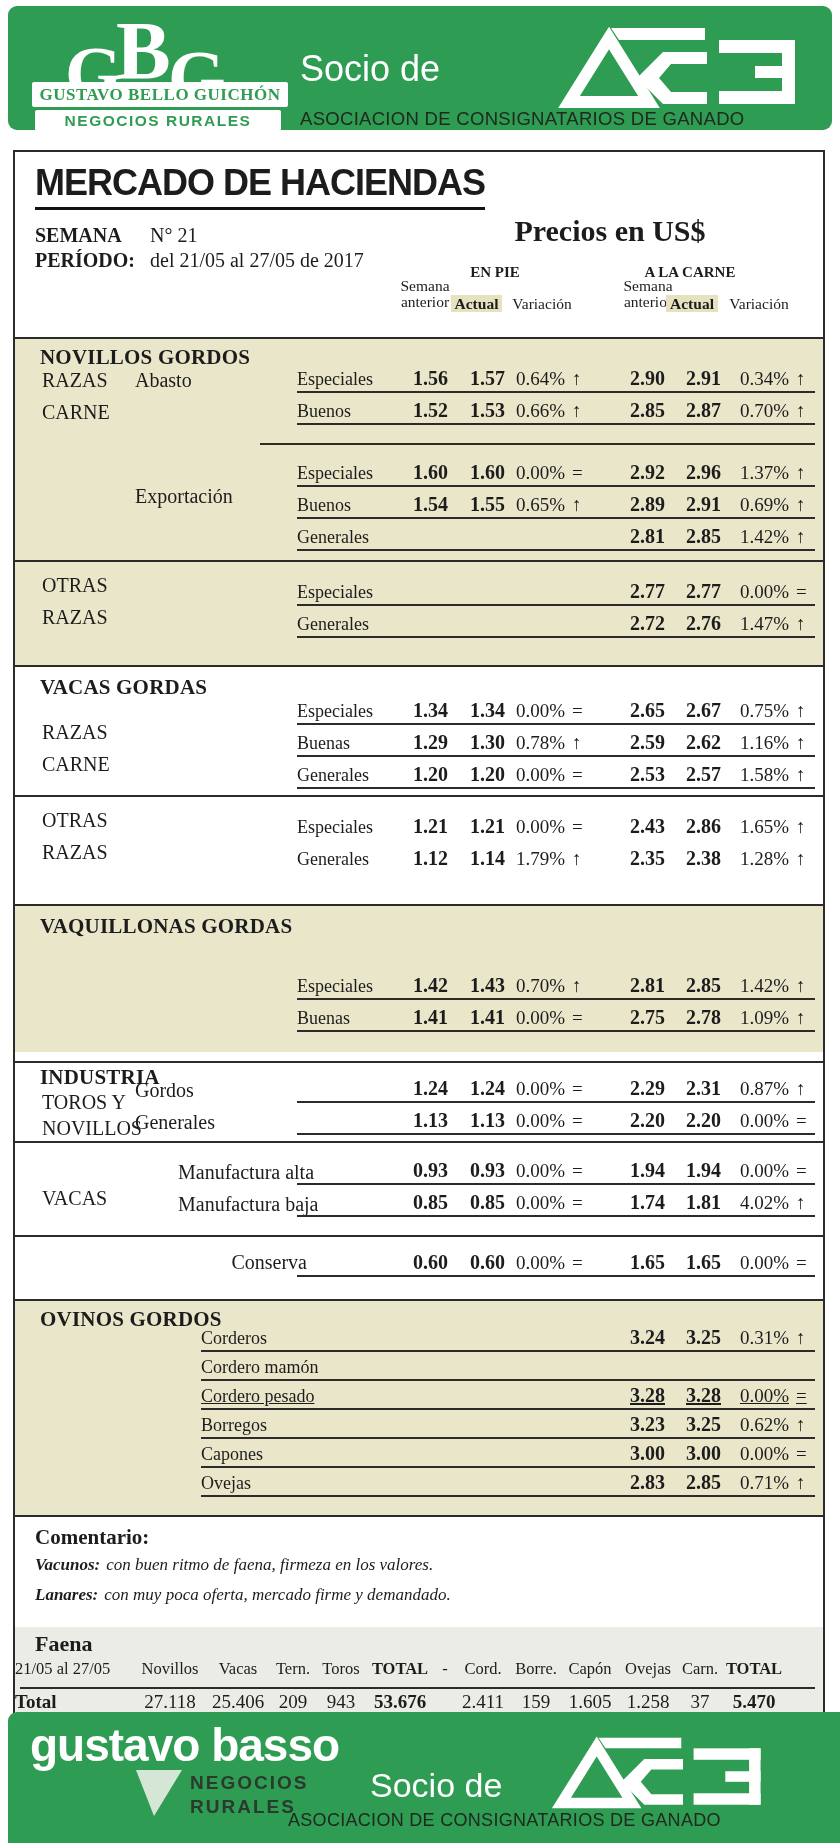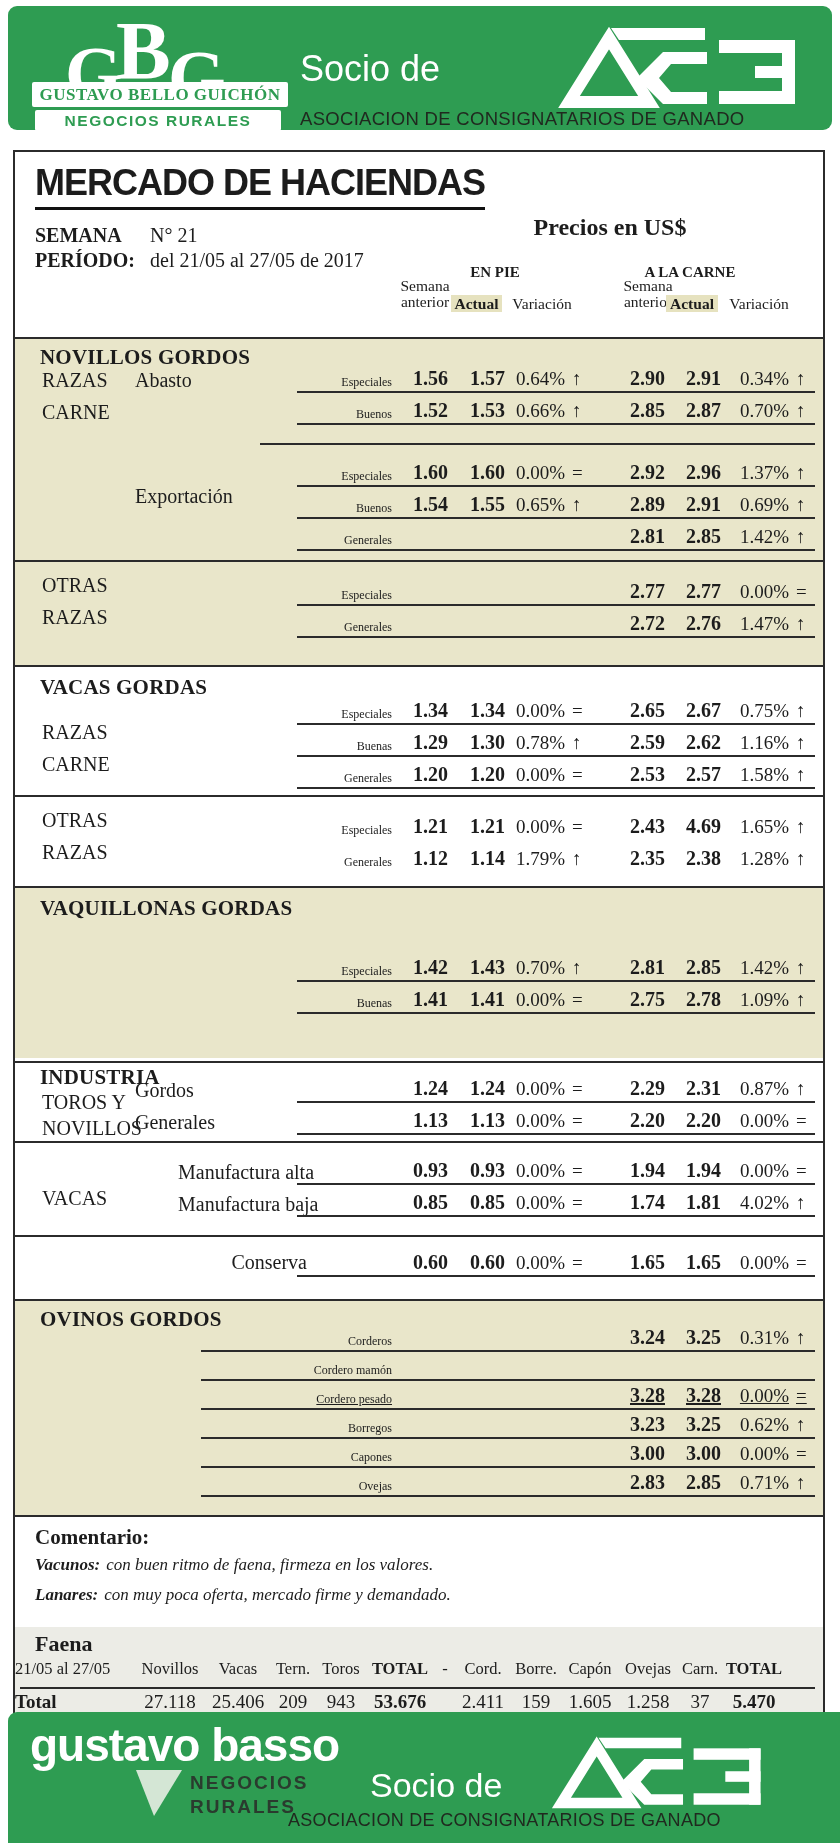--- a/index.html
+++ b/index.html
@@ -20,40 +20,40 @@
   .brandsub{color:#2a3b2e;font-family:"Liberation Sans",sans-serif;font-weight:bold;font-size:19px;letter-spacing:2px;}
   .tri{width:0;height:0;border-left:18px solid transparent;border-right:28px solid transparent;border-top:46px solid #d4e6d5;}
   
   #contentbox{position:absolute;left:13px;top:133px;width:808px;height:1569px;
               border:2px solid #2b2b2b;background:#fff;margin-top:17px;}
   #contentbox > *{position:absolute;}
   .pagetitle{font-family:"Liberation Sans",sans-serif;font-weight:bold;font-size:36px;
              letter-spacing:-1px;border-bottom:3px solid #111;padding-bottom:3px;white-space:nowrap;}
   .hlabel{font-weight:bold;font-size:20px;}
   .hval{font-size:20px;}
-  .precios{font-weight:bold;font-size:24px;text-align:center;}
+  .precios{font-weight:bold;font-size:30px;text-align:center;}
   .grph{font-weight:bold;font-size:15px;text-align:center;}
   .colh{font-size:15.5px;text-align:center;line-height:16px;}
   .hl{background:#E6E2BF;padding:0 4px;font-weight:bold;}
   
   .block{position:absolute;left:0;width:808px;border-top:2px solid #2b2b2b;box-sizing:border-box;}
   .block > *{position:absolute;}
   .beige{background:#E9E6CA;}
   .grayb{background:#ECECE6;border-top:none;}
   .stitle{font-weight:bold;font-size:21px;letter-spacing:.2px;white-space:nowrap;}
   .glabel{font-size:20px;white-space:nowrap;}
   
   .vrow{position:absolute;left:282px;width:518px;height:32px;display:grid;
         grid-template-columns:95px 56px 57px 60px 26px 74px 56px 68px 26px;
         align-items:end;}
   .vrow.ul{border-bottom:2px solid #2b2b2b;}
   .ovr .vrow{left:186px;width:614px;height:29px;
         grid-template-columns:191px 56px 57px 60px 26px 74px 56px 68px 26px;}
   .vrow span{padding-bottom:3px;line-height:1;}
-  .vrow .cat{font-size:12px;text-align:right;}
+  .vrow .cat{font-size:18px;}
   .vrow .num{font-weight:bold;font-size:20px;text-align:right;}
   .vrow .pct{font-size:19px;text-align:right;}
   .vrow .arr{font-size:19px;text-align:left;padding-left:7px;}
   .sepline{position:absolute;height:2px;background:#2b2b2b;}
   
   .cmt-title{font-weight:bold;font-size:21px;}
   .cmt-line{font-size:17px;font-style:italic;white-space:nowrap;}
   .cmt-line .lead{font-weight:bold;margin-right:6px;}
   
   .ftitle{font-weight:bold;font-size:22px;}
@@ -243,38 +243,38 @@
   <div class="block" style="top:643px;height:94px;">
     <span class="glabel" style="left:27px;top:12px;">OTRAS</span>
     <span class="glabel" style="left:27px;top:44px;">RAZAS</span>
   <div class="vrow" style="top: 10px;">
         <span class="cat">Especiales</span>
         <span class="num">1.21</span>
         <span class="num">1.21</span>
         <span class="pct">0.00%</span>
         <span class="arr">=</span>
         <span class="num">2.43</span>
-        <span class="num">4.69</span>
+        <span class="num">2.86</span>
         <span class="pct">1.65%</span>
         <span class="arr">↑</span>
       </div>
       <div class="vrow" style="top: 42px;">
         <span class="cat">Generales</span>
         <span class="num">1.12</span>
         <span class="num">1.14</span>
         <span class="pct">1.79%</span>
         <span class="arr">↑</span>
         <span class="num">2.35</span>
         <span class="num">2.38</span>
         <span class="pct">1.28%</span>
         <span class="arr">↑</span>
       </div>
     </div>
 
-  <div class="block beige" style="top:734px;height:172px;">
+  <div class="block beige" style="top:752px;height:148px;">
     <span class="stitle" style="left:25px;top:8px;">VAQUILLONAS GORDAS</span>
   <div class="vrow ul" style="top: 60px;">
         <span class="cat">Especiales</span>
         <span class="num">1.42</span>
         <span class="num">1.43</span>
         <span class="pct">0.70%</span>
         <span class="arr">↑</span>
         <span class="num">2.81</span>
         <span class="num">2.85</span>
         <span class="pct">1.42%</span>

